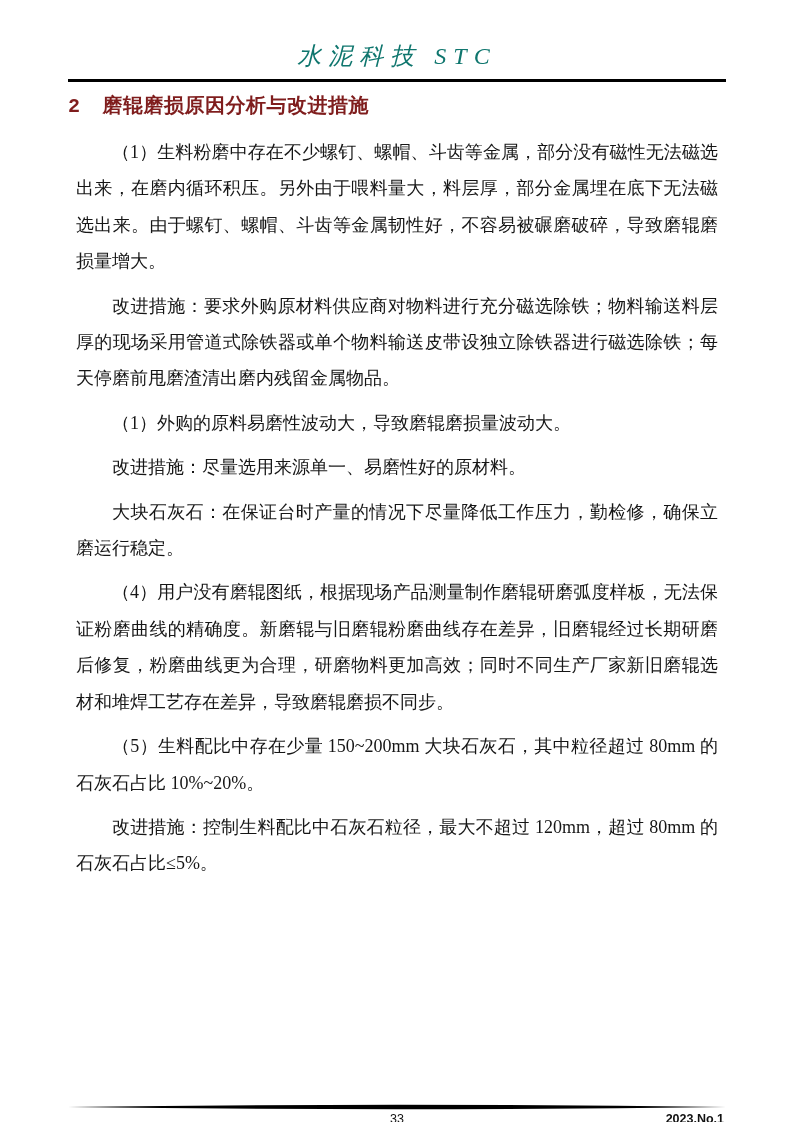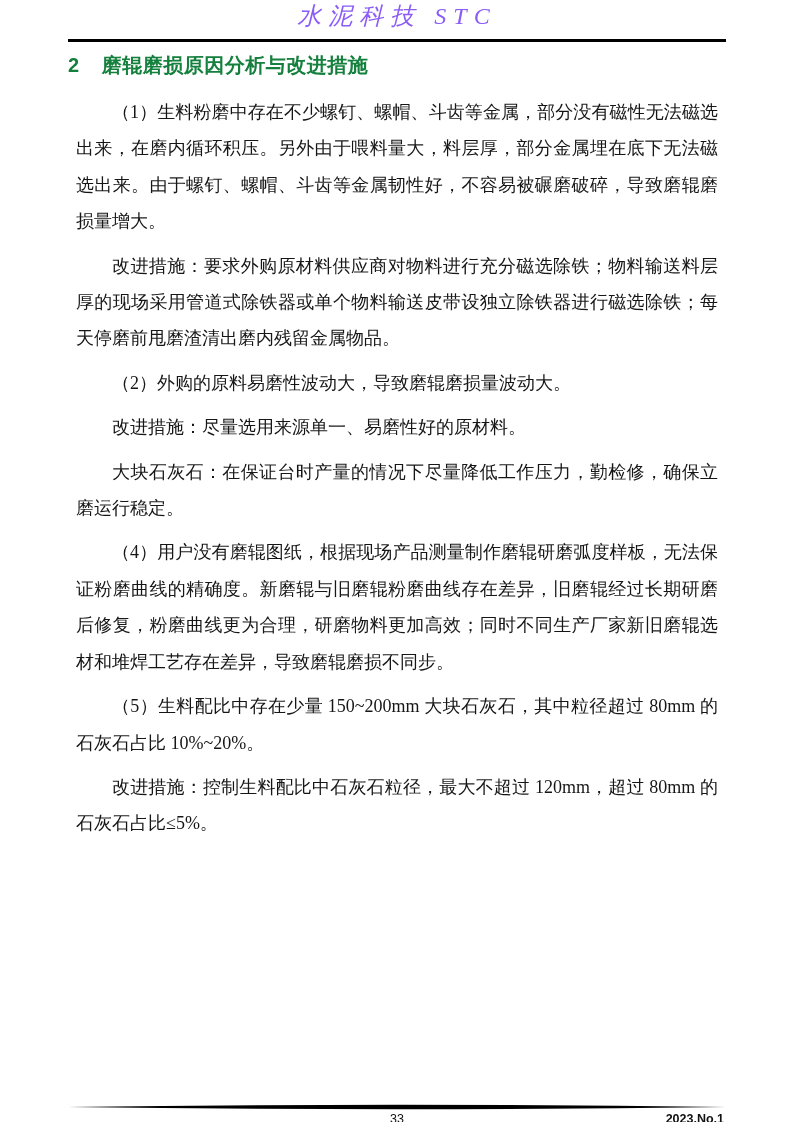--- a/index.html
+++ b/index.html
@@ -16,40 +16,41 @@
     font-family: "Liberation Serif", "DejaVu Serif", serif;
     color: #1a1a1a;
   }
   .content {
     position: absolute;
     left: 68px;
     right: 67px;
     top: 0;
   }
   .journal-title {
+    margin-top: 40px;
     text-align: center;
     font-size: 24px;
     font-style: italic;
     letter-spacing: 7px;
     font-family: "Liberation Serif", "DejaVu Serif", serif;
-    color: #8b5cf6;
+    color: #0f766e;
     white-space: nowrap;
   }
   .header-rule {
     margin-top: 7px;
     height: 0;
     border-top: 3px solid #000000;
   }
   .section-heading {
     margin-top: 10px;
     margin-bottom: 15px;
-    font-family: Liberation Sans, sans-serif;
+    font-family: Liberation Mono, monospace;
     font-weight: bold;
     font-size: 20px;
-    color: #15803d;
+    color: #7f1d1d;
     letter-spacing: 0.5px;
   }
   .section-heading .sec-num {
     display: inline-block;
     margin-right: 22px;
   }
   .body-text p {
     margin: 8px;
     font-size: 18px;
     line-height: 36.4px;
@@ -101,21 +102,21 @@
 
     <div class="header-rule"></div>
 
     <div class="section-heading">
       <span class="sec-num">2</span><span>磨辊磨损原因分析与改进措施</span>
     </div>
 
     <div class="body-text">
       <p>（1）生料粉磨中存在不少螺钉、螺帽、斗齿等金属，部分没有磁性无法磁选出来，在磨内循环积压。另外由于喂料量大，料层厚，部分金属埋在底下无法磁选出来。由于螺钉、螺帽、斗齿等金属韧性好，不容易被碾磨破碎，导致磨辊磨损量增大。</p>
       <p>改进措施：要求外购原材料供应商对物料进行充分磁选除铁；物料输送料层厚的现场采用管道式除铁器或单个物料输送皮带设独立除铁器进行磁选除铁；每天停磨前甩磨渣清出磨内残留金属物品。</p>
-      <p>（2）外购的原料易磨性波动大，导致磨辊磨损量波动大。</p>
+      <p>（1）外购的原料易磨性波动大，导致磨辊磨损量波动大。</p>
       <p>改进措施：尽量选用来源单一、易磨性好的原材料。</p>
       <p>大块石灰石：在保证台时产量的情况下尽量降低工作压力，勤检修，确保立磨运行稳定。</p>
       <p>（4）用户没有磨辊图纸，根据现场产品测量制作磨辊研磨弧度样板，无法保证粉磨曲线的精确度。新磨辊与旧磨辊粉磨曲线存在差异，旧磨辊经过长期研磨后修复，粉磨曲线更为合理，研磨物料更加高效；同时不同生产厂家新旧磨辊选材和堆焊工艺存在差异，导致磨辊磨损不同步。</p>
       <p>（5）生料配比中存在少量 150~200mm 大块石灰石，其中粒径超过 80mm 的石灰石占比 10%~20%。</p>
       <p>改进措施：控制生料配比中石灰石粒径，最大不超过 120mm，超过 80mm 的石灰石占比≤5%。</p>
     </div>
   </div>
 
   <div class="footer">
     <svg class="footer-rule-svg" viewBox="0 0 658 6" preserveAspectRatio="none">

